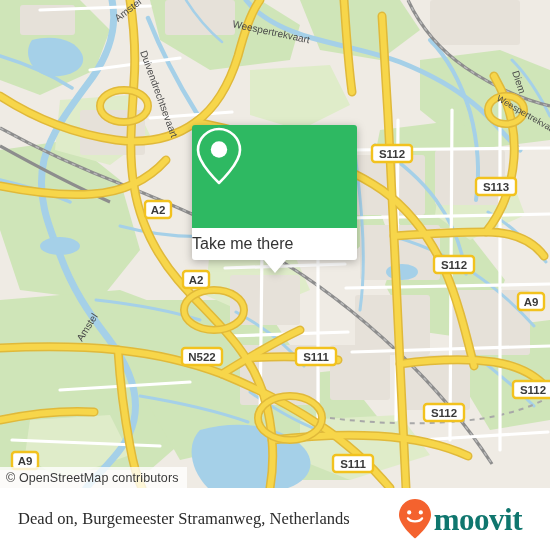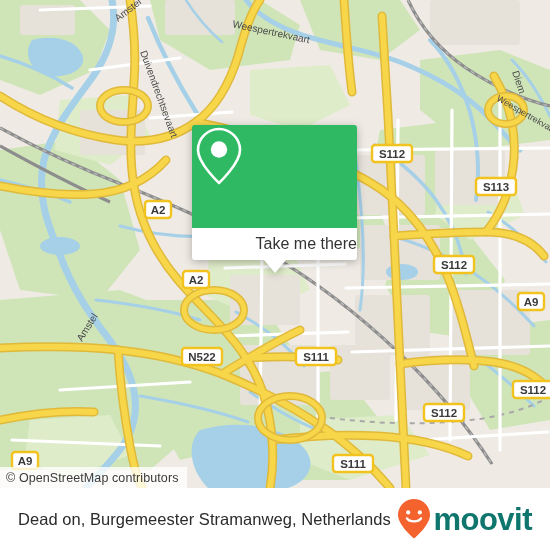--- a/index.html
+++ b/index.html
@@ -46,42 +46,43 @@
   .callout-head {
     height: 103px;
     background: #2EB962;
     border-radius: 3px 3px 0 0;
     display: flex; align-items: center; justify-content: center;
   }
   .callout-foot {
     height: 32px;
     background: #ffffff;
     border-radius: 0 0 3px 3px;
-    display: flex; align-items: center; justify-content: flex-end;
+    display: flex; align-items: center; justify-content: flex-start;
     color: #333333;
     font-size: 16px;
   }
   .callout-tail {
     position: absolute;
     left: 50%; top: 135px;
     width: 0; height: 0;
     margin-left: -11px;
     border-left: 11px solid transparent;
     border-right: 11px solid transparent;
     border-top: 13px solid #ffffff;
   }
 
   
   .footer {
     position: absolute; left: 0; top: 488px;
     width: 550px; height: 62px;
     background: #ffffff;
     display: flex; align-items: center;
-    padding: 0 18px 0 18px;
+    padding: 0 28px 0 18px;
     z-index: 60;
+    font-family: Liberation Serif, serif;
   }
   .footer-title {
     flex: 1 1 auto;
     color: #2b2b2b;
     font-size: 16.5px;
     letter-spacing: .05px;
     white-space: nowrap;
   }
   .brand { flex: 0 0 auto; display:flex; align-items:center; gap:2px; }
   .brand-word { color:#2b2b2b; font-size:31px; font-weight:700; letter-spacing:-0.5px; line-height:1; }

